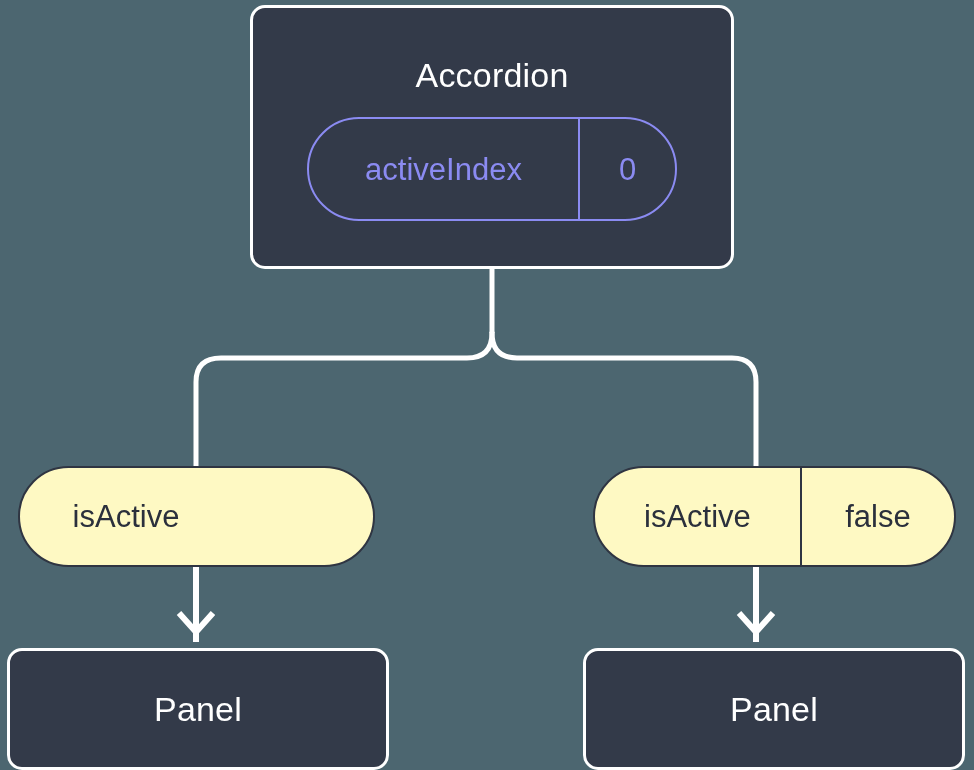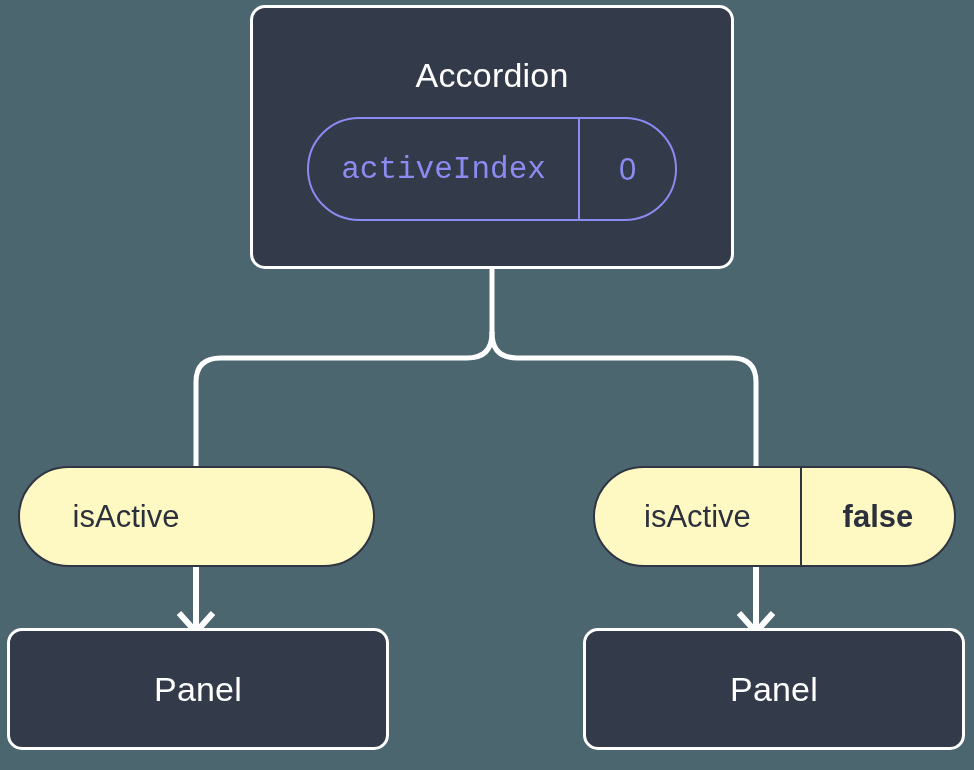--- a/index.html
+++ b/index.html
@@ -60,21 +60,21 @@
     left: 250px;
     top: 5px;
     width: 484px;
     height: 264px;
     justify-content: flex-start;
     padding-top: 50px;
   }
 
   
   .panel-node {
-    top: 628px;
+    top: 648px;
     width: 382px;
     height: 122px;
     justify-content: center;
   }
   #panel-node-left  { left: 7px; }
   #panel-node-right { left: 583px; }
 
   
   .state-pill {
     position: absolute;
@@ -119,40 +119,40 @@
   .state-pill.filled .pill-val {
     border-left: 2px solid #2f3542;
   }
 
   #accordion-state-pill {
     left: 307px;
     top: 117px;
     width: 370px;
     height: 104px;
   }
-  #accordion-state-pill .pill-key { width: 272px; font-family: Liberation Mono, monospace; }
+  #accordion-state-pill .pill-key { width: 272px; }
   #accordion-state-pill .pill-val { width: 96px; }
 
   #prop-pill-left {
     left: 18px;
     top: 466px;
     width: 357px;
     height: 101px;
   }
   #prop-pill-left .pill-key { width: 212px; }
   #prop-pill-left .pill-val { width: 141px; }
 
   #prop-pill-right {
     left: 593px;
     top: 466px;
     width: 363px;
     height: 101px;
   }
   #prop-pill-right .pill-key { width: 206px; }
-  #prop-pill-right .pill-val { width: 153px; font-weight: bold; }
+  #prop-pill-right .pill-val { width: 153px; }
 </style>
 </head>
 <body>
 
 <div id="diagram-root">
 
   <svg id="connectors" viewBox="0 0 974 770" width="974" height="770">
 
     <path d="M 492 269 L 492 333" fill="none" stroke="#ffffff" stroke-width="5" stroke-linecap="butt"></path>
 

